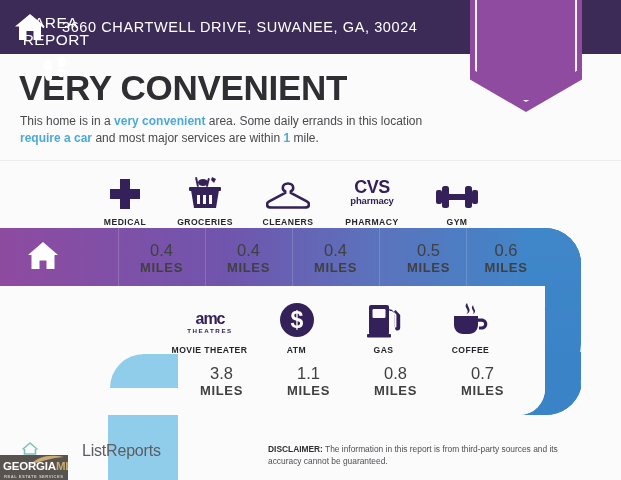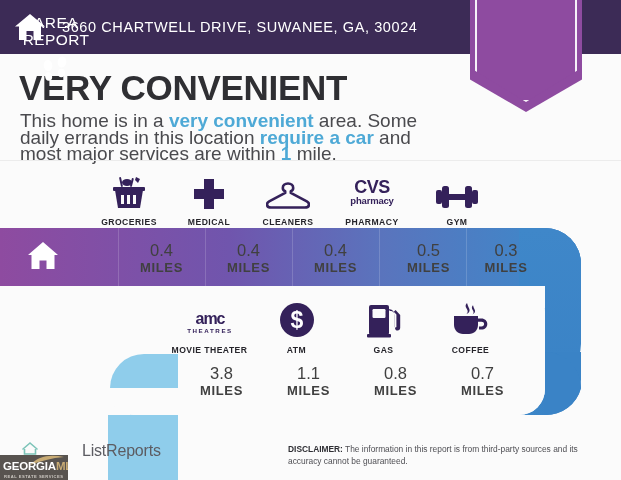--- a/index.html
+++ b/index.html
@@ -43,21 +43,21 @@
   }
   .feet { position: absolute; left: 0; top: 56px; width: 112px; text-align: center; z-index: 6; }
 
   
   .title {
     position: absolute; left: 19px; top: 68px;
     font-size: 35px; font-weight: bold; color: #2f2f33; letter-spacing: -0.3px;
   }
   .subtitle {
     position: absolute; left: 20px; top: 113px; width: 425px;
-    font-size: 19px; line-height: 16.5px; color: #4a4a4e;
+    font-size: 12px; line-height: 16.5px; color: #4a4a4e;
   }
   .hl { color: #4ea9d6; font-weight: bold; }
 
   
   .divider { position: absolute; left: 0; top: 160px; width: 621px; height: 1px; background: #ececec; }
 
   
   .icon-row { position: absolute; display: flex; }
   .icon-cell { display: flex; flex-direction: column; align-items: center; justify-content: flex-end; }
   .icon-art { height: 38px; display: flex; align-items: flex-end; justify-content: center; }
@@ -91,21 +91,21 @@
     position: absolute; left: 0px; top: 455px; width: 68px; height: 32px;
     background: #58534f; z-index: 10; overflow: hidden;
   }
   .gmls-line1 { position:absolute; left:3px; top:5px; font-size: 11.5px; font-weight: bold; letter-spacing: -.2px; }
   .gmls-g { color: #ffffff; }
   .gmls-m { color: #c8ab74; }
   .gmls-line2 { position:absolute; left:4px; top:19px; font-size: 4.1px; font-weight: bold; color: #cfcac4; letter-spacing: .5px; }
   .gmls-swoosh { position: absolute; left: 30px; top: -1px; width: 34px; height: 12px; }
 
   .disclaimer {
-    position: absolute; left: 288px; top: 444px; width: 320px;
+    position: absolute; left: 268px; top: 444px; width: 320px;
     font-size: 8.4px; line-height: 11.6px; color: #4f4f54;
   }
   .disclaimer b { color: #2e2e33; }
 </style>
 </head>
 <body>
 
 <div id="page">
 
   <div class="header-bar">
@@ -136,47 +136,47 @@
       </g>
     </svg>
   </div>
 
   <div class="title">VERY CONVENIENT</div>
   <div class="subtitle"><span>This home is in a </span><span class="hl">very convenient</span><span> area. Some daily errands in this location </span><span class="hl">require a car</span><span> and most major services are within </span><span class="hl">1</span><span> mile.</span></div>
 
   <div class="divider"></div>
 
   <div class="icon-row" id="icon-row-1">
+    <div class="icon-cell" style="width:76px">
+      <div class="icon-art">
+        <svg width="32" height="32" viewBox="0 0 32 32">
+            <path d="M11 1h10v10h10v10H21v10H11V21H1V11h10z" fill="#34215a"></path>
+          </svg>
+      </div>
+      <div class="icon-label">MEDICAL</div>
+    </div>
     <div class="icon-cell" style="width:84px">
       <div class="icon-art">
         <svg width="36" height="34" viewBox="0 0 36 34">
           <g fill="#34215a">
             <path d="M4 14h28l-3 18H7z"></path>
             <rect x="2" y="11" width="32" height="4" rx="1"></rect>
             <ellipse cx="16" cy="6.5" rx="5" ry="3.4"></ellipse>
             <rect x="9" y="1" width="2" height="10" rx="1" transform="rotate(-12 10 6)"></rect>
             <rect x="20" y="2" width="2" height="9" rx="1" transform="rotate(14 21 6)"></rect>
             <path d="M25 1l4 2-2 4-3-3z"></path>
           </g>
           <g fill="#fafafa">
             <rect x="10" y="19" width="3" height="9"></rect>
             <rect x="16" y="19" width="3" height="9"></rect>
             <rect x="22" y="19" width="3" height="9"></rect>
           </g>
         </svg>
       </div>
       <div class="icon-label">GROCERIES</div>
-    </div>
-    <div class="icon-cell" style="width:76px">
-      <div class="icon-art">
-        <svg width="32" height="32" viewBox="0 0 32 32">
-            <path d="M11 1h10v10h10v10H21v10H11V21H1V11h10z" fill="#34215a"></path>
-          </svg>
-      </div>
-      <div class="icon-label">MEDICAL</div>
     </div>
     <div class="icon-cell" style="width:82px">
       <div class="icon-art">
         <svg width="44" height="30" viewBox="0 0 44 30">
           <path d="M22 3.5c-3.2 0-5.2 2-5.2 4.4 0 1.6 1 2.8 2.4 3.4v1.6L3.2 21.3c-1.6.9-2.2 1.9-2.2 3 0 1.9 1.7 3.2 4 3.2h34c2.3 0 4-1.3 4-3.2 0-1.1-.6-2.1-2.2-3L24.8 12.9v-1.6c1.4-.6 2.4-1.8 2.4-3.4 0-2.4-2-4.4-5.2-4.4z" fill="none" stroke="#34215a" stroke-width="2.6" stroke-linejoin="round"></path>
         </svg>
       </div>
       <div class="icon-label">CLEANERS</div>
     </div>
     <div class="icon-cell" style="width:86px">
@@ -294,21 +294,21 @@
       </div>
       <div class="seg" style="left:292px; top:13px; width:87px;">
         <div class="val">0.4</div>
         <div class="unit">MILES</div>
       </div>
       <div class="seg" style="left:379px; top:13px; width:87px;padding-left:12px;">
         <div class="val">0.5</div>
         <div class="unit">MILES</div>
       </div>
       <div class="seg" style="left:466px; top:13px; width:80px;">
-        <div class="val">0.3</div>
+        <div class="val">0.6</div>
         <div class="unit">MILES</div>
       </div>
 
       <div class="seg" style="left:178px; top:136px; width:87px;">
         <div class="val">3.8</div>
         <div class="unit">MILES</div>
       </div>
       <div class="seg" style="left:265px; top:136px; width:87px;">
         <div class="val">1.1</div>
         <div class="unit">MILES</div>

